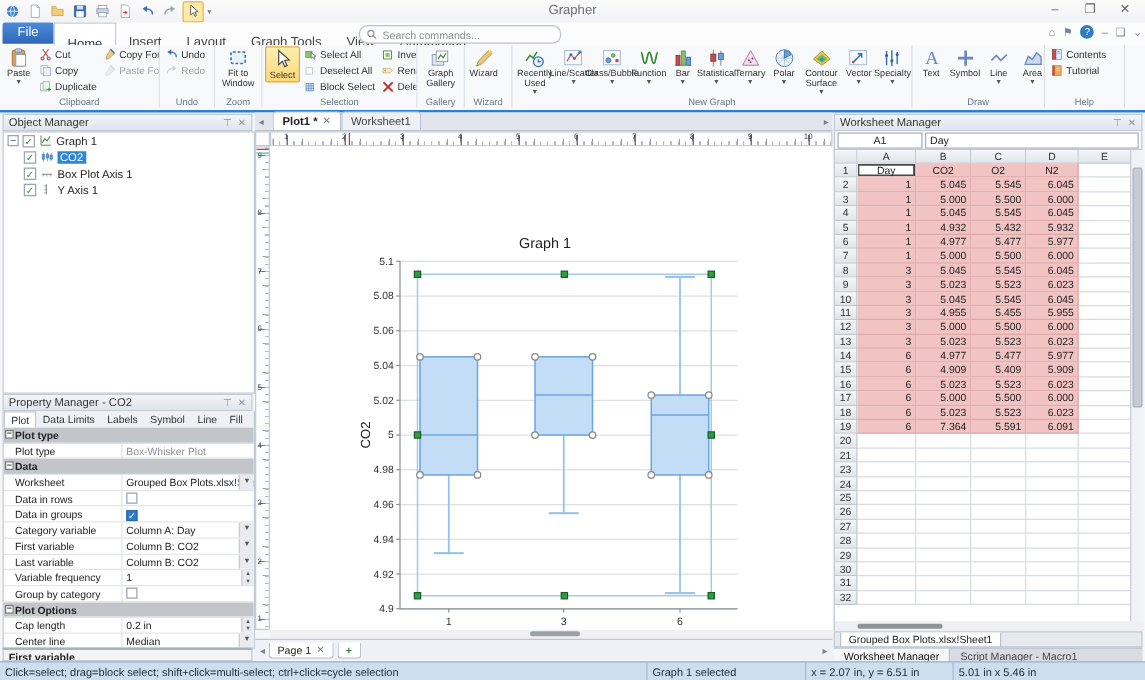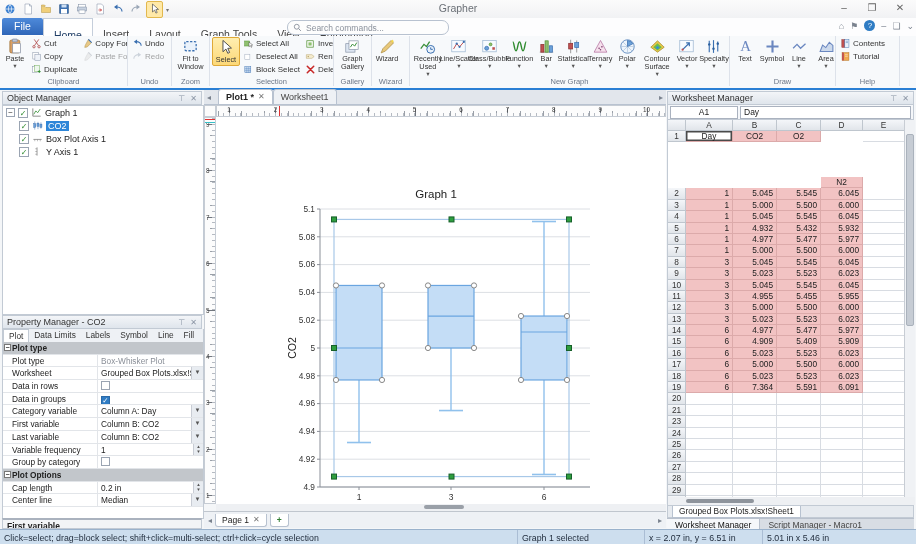--- a/index.html
+++ b/index.html
@@ -588,20 +588,23 @@
       <span class="pmtab">Line</span>
       <span class="pmtab">Fill</span>
     </div>
   <div id="propgrid" class="abs" style="left:2px;top:342px;width:200px;height:176px;">
       <div class="prow section">
         <div class="plabel" style="position:relative;flex:1;"><span class="sqexp">−</span><span>Plot type</span></div>
       </div>
       <div class="prow">
         <div class="plabel">Plot type</div>
         <div class="pval"><span class="pmuted">Box-Whisker Plot</span></div>
+      </div>
+      <div class="prow section">
+        <div class="plabel" style="position:relative;flex:1;"><span class="sqexp">−</span><span>Data</span></div>
       </div>
       <div class="prow">
         <div class="plabel">Worksheet</div>
         <div class="pval"><span class="">Grouped Box Plots.xlsx!Sheet1 (...</span><span class="ddchev">▼</span></div>
       </div>
       <div class="prow">
         <div class="plabel">Data in rows</div>
         <div class="pval"><span class="pcheck"></span></div>
       </div>
       <div class="prow">
@@ -809,21 +812,21 @@
         <div class="scell shead" style="width: 44px; height: 11px; line-height: 11px;">B</div>
         <div class="scell shead" style="width: 44px; height: 11px; line-height: 11px;">C</div>
         <div class="scell shead" style="width: 42px; height: 11px; line-height: 11px;">D</div>
         <div class="scell shead" style="width: 42px; height: 11px; line-height: 11px;">E</div>
       </div>
       <div class="srow">
         <div class="scell shead" style="width: 18px; height: 11.4px; line-height: 11.4px;">1</div>
         <div class="scell pink selcell ctr" style="width: 47px; height: 11.4px; line-height: 11.4px;">Day</div>
         <div class="scell pink ctr" style="width: 44px; height: 11.4px; line-height: 11.4px;">CO2</div>
         <div class="scell pink ctr" style="width: 44px; height: 11.4px; line-height: 11.4px;">O2</div>
-        <div class="scell pink ctr" style="width: 42px; height: 11.4px; line-height: 11.4px; margin-top: 46px;">N2</div>
+        <div class="scell pink ctr" style="width: 42px; height: 11.4px; line-height: 11.4px;">N2</div>
         <div class="scell" style="width: 42px; height: 11.4px; line-height: 11.4px;"></div>
       </div>
       <div class="srow">
         <div class="scell shead" style="width: 18px; height: 11.4px; line-height: 11.4px;">2</div>
         <div class="scell pink num" style="width: 47px; height: 11.4px; line-height: 11.4px;">1</div>
         <div class="scell pink num" style="width: 44px; height: 11.4px; line-height: 11.4px;">5.045</div>
         <div class="scell pink num" style="width: 44px; height: 11.4px; line-height: 11.4px;">5.545</div>
         <div class="scell pink num" style="width: 42px; height: 11.4px; line-height: 11.4px;">6.045</div>
         <div class="scell" style="width: 42px; height: 11.4px; line-height: 11.4px;"></div>
       </div>

